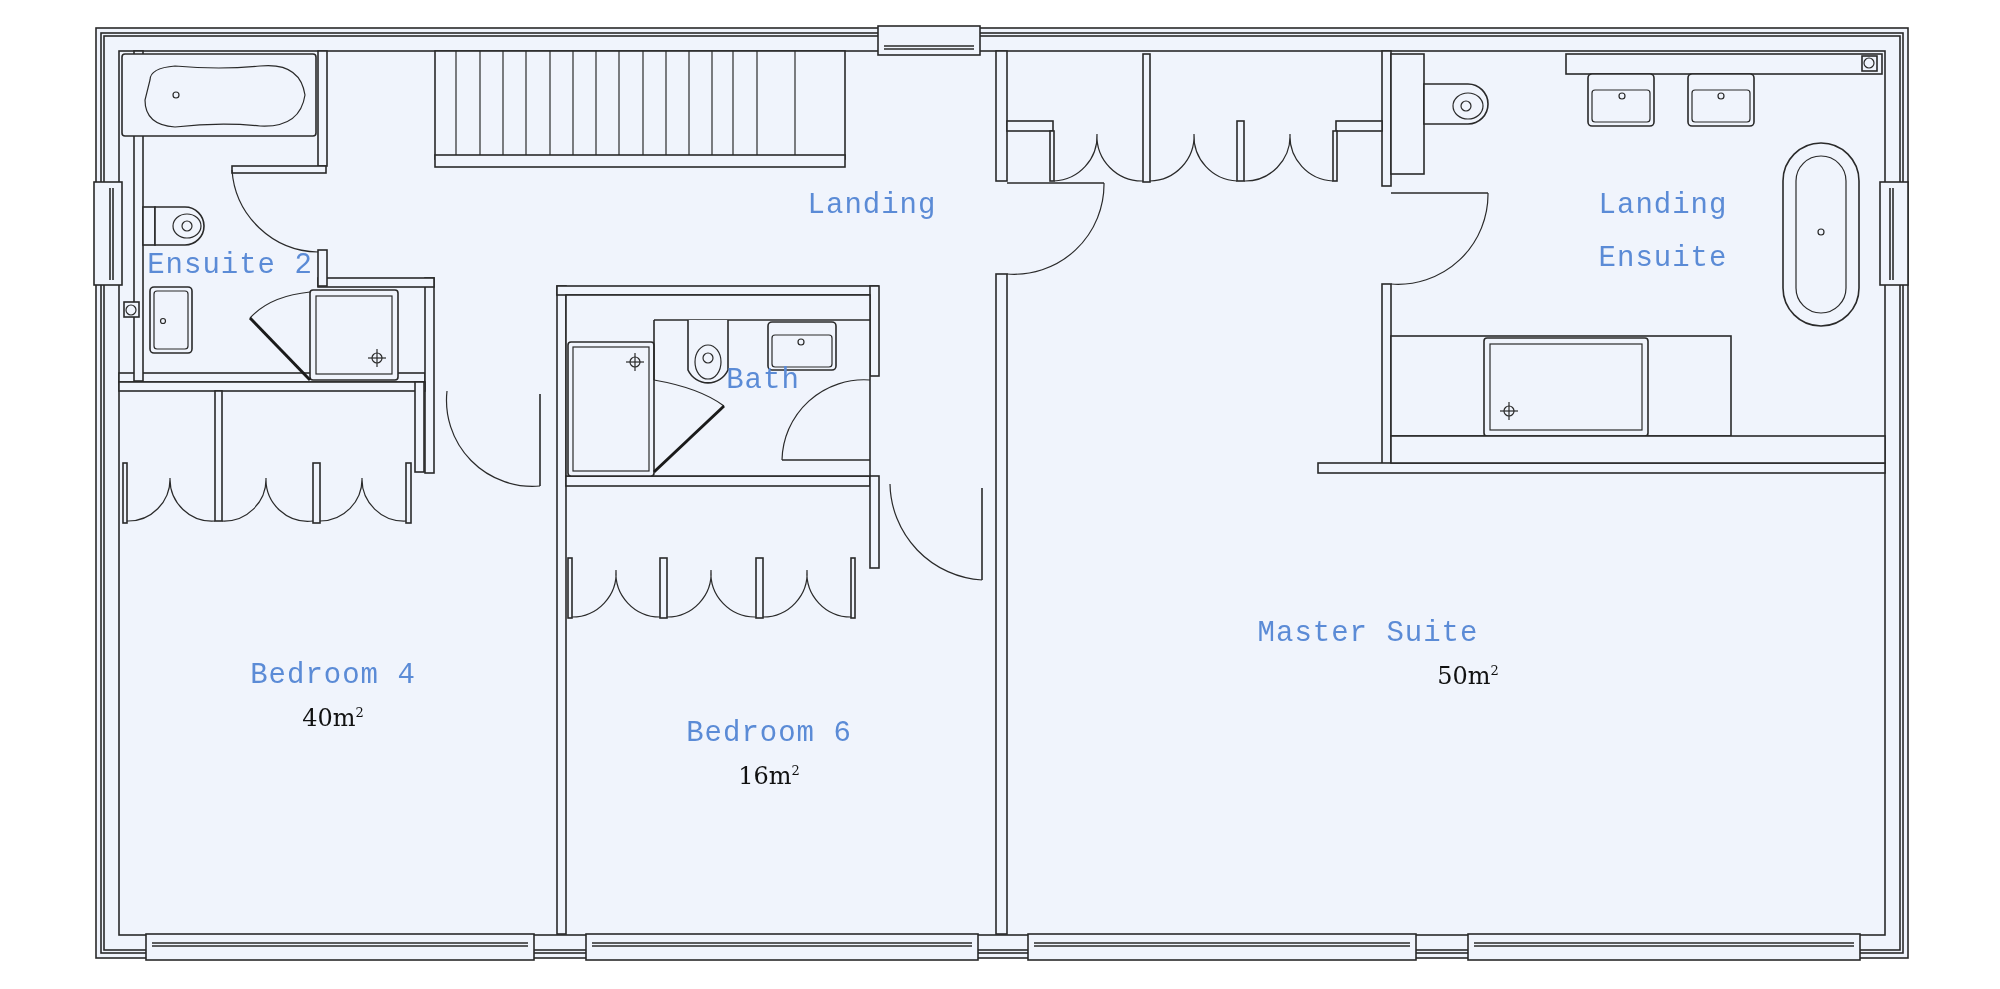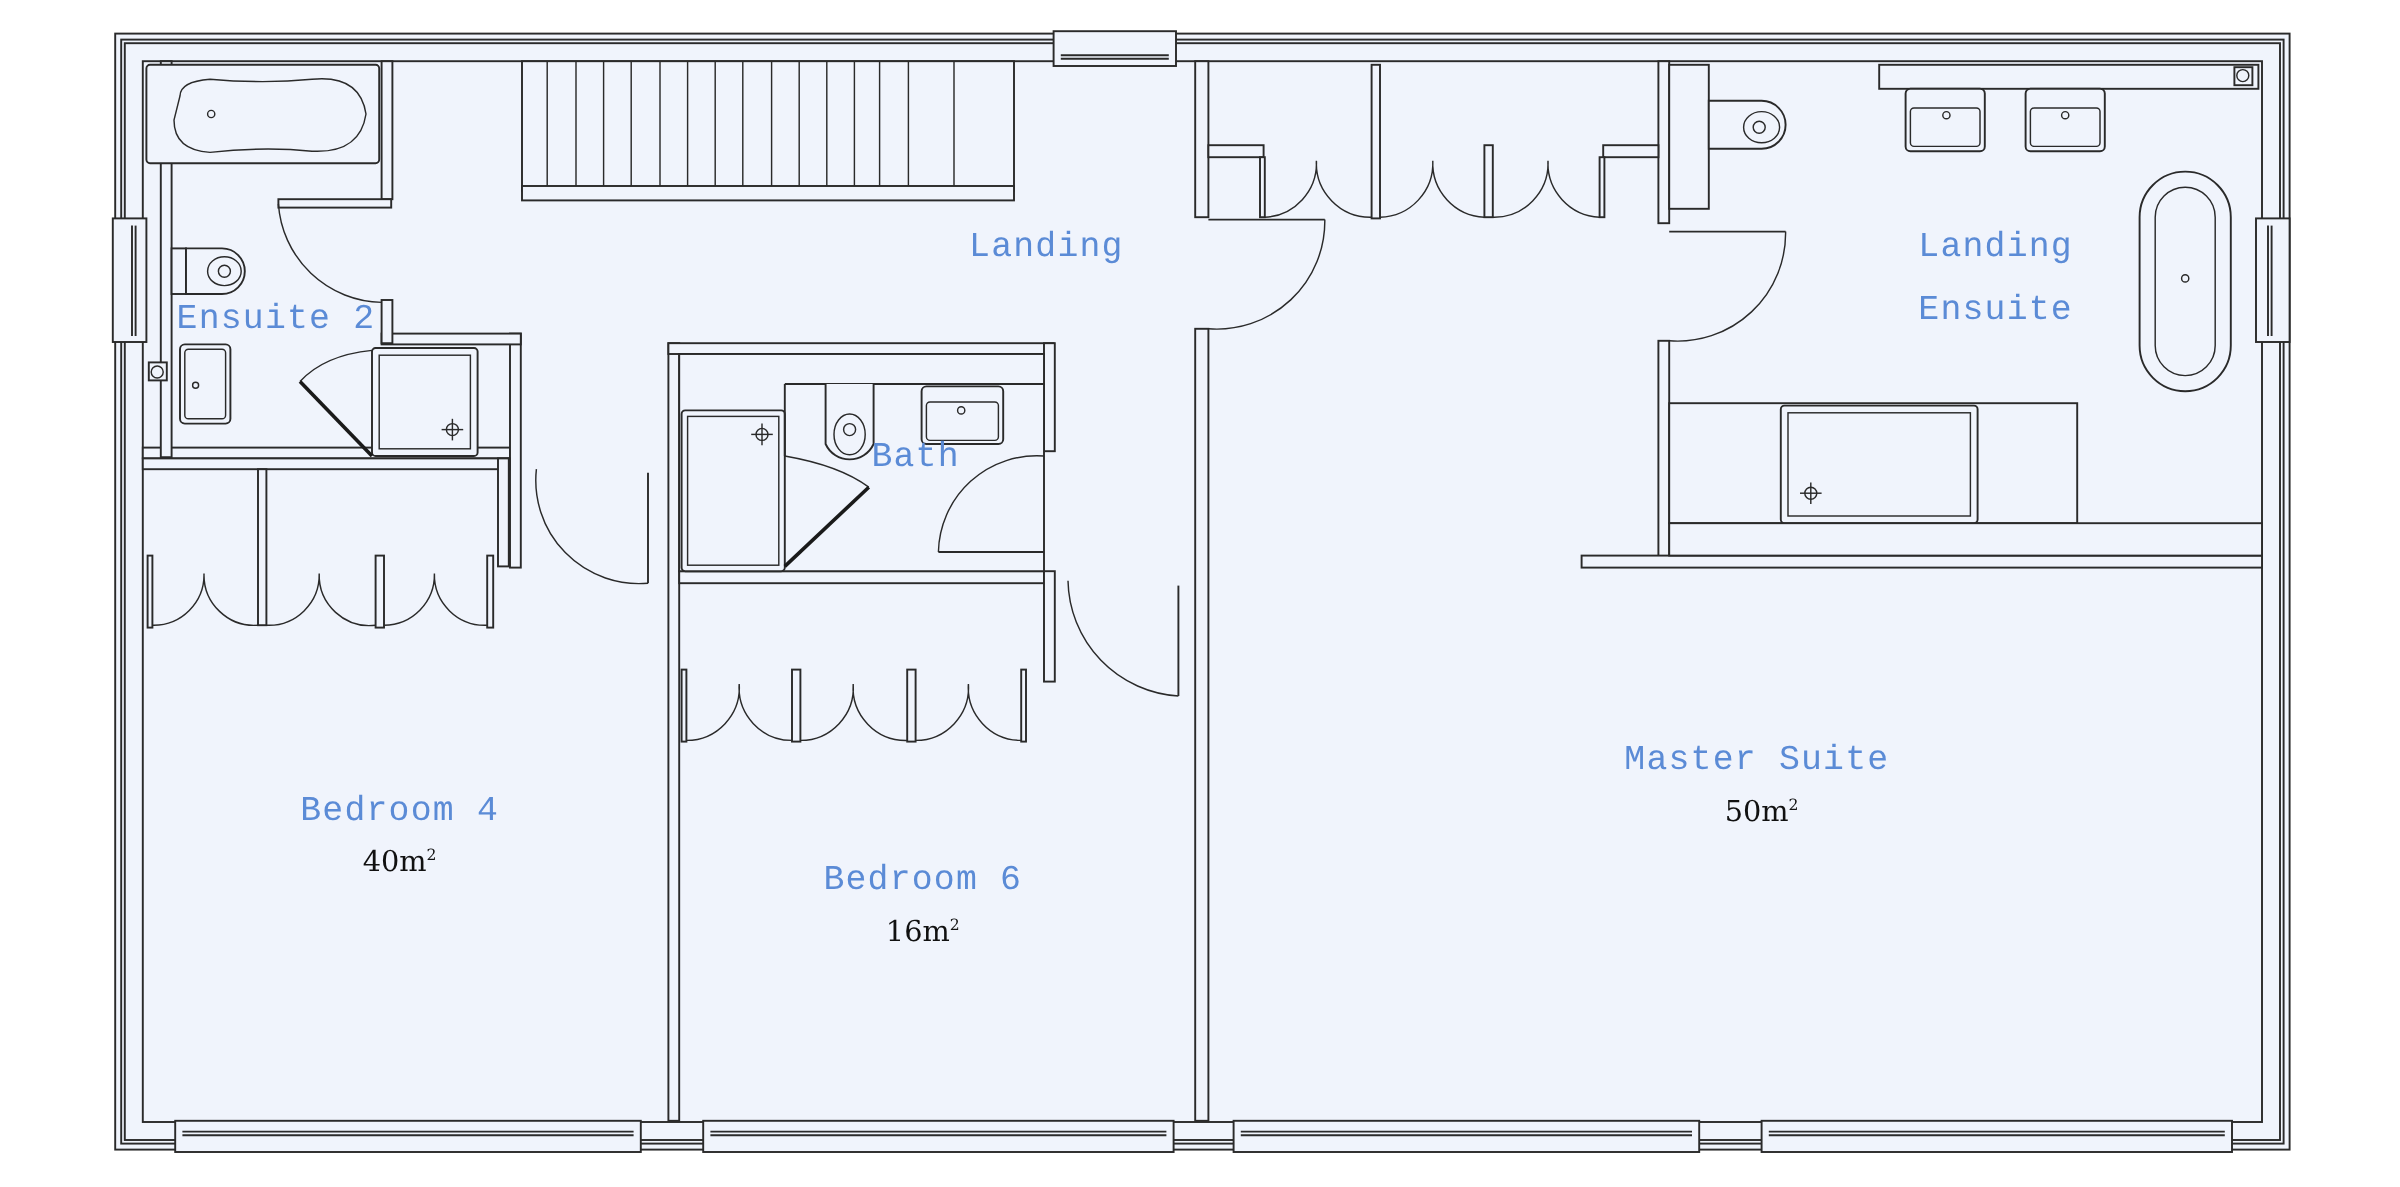--- a/index.html
+++ b/index.html
@@ -228,14 +228,14 @@
   <div>Landing</div>
   <div style="margin-top:21px;">Ensuite</div>
 </div>
 
 <div class="room-label" style="left:333px;top:660px;">Bedroom 4</div>
 <div class="area-label" style="left:333px;top:704px;"><span>40m</span><sup>2</sup></div>
 
 <div class="room-label" style="left:769px;top:718px;">Bedroom 6</div>
 <div class="area-label" style="left:769px;top:762px;"><span>16m</span><sup>2</sup></div>
 
-<div class="room-label" style="left:1464px;top:618px;">Master Suite</div>
+<div class="room-label" style="left:1368px;top:618px;">Master Suite</div>
 <div class="area-label" style="left:1440px;top:662px;margin-left:28px;"><span>50m</span><sup>2</sup></div>
 
 </body></html>

